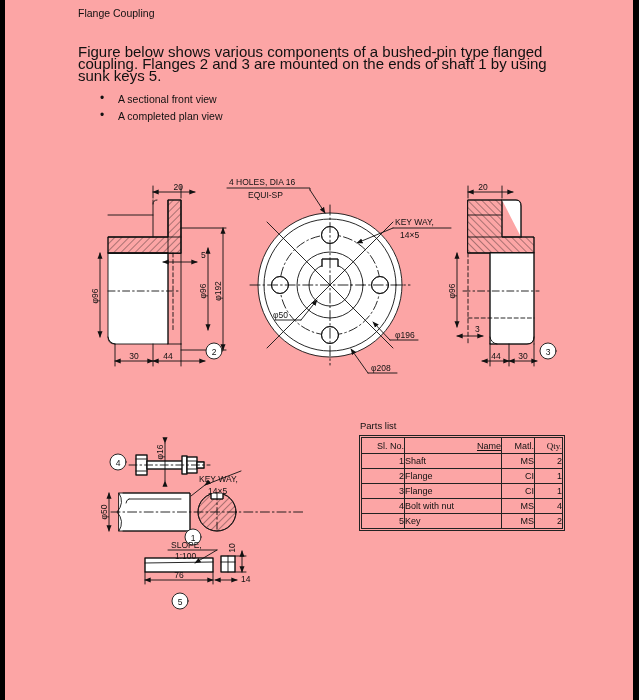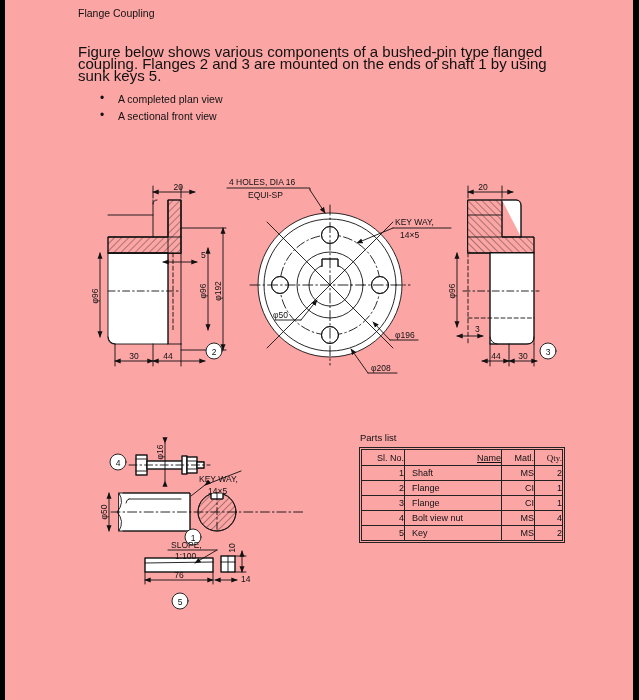--- a/index.html
+++ b/index.html
@@ -15,47 +15,47 @@
   .ptitle{font-size:10.5px;line-height:14px;margin-top:6px;}
   .ppara{font-size:15px;line-height:12px;margin-top:26px;}
   .plist{margin:9px 0 0 0;padding:0;list-style:none;}
   .plist li{font-size:10.5px;line-height:17px;position:relative;padding-left:40px;}
   .plist li:before{content:"\2022";position:absolute;left:22px;top:-1px;font-size:12px;}
 
   
   .dwg{position:absolute;left:0;top:0;width:628px;height:700px;pointer-events:none;}
 
   
-  .parts-wrap{position:absolute;left:354px;top:432px;}
+  .parts-wrap{position:absolute;left:354px;top:420px;}
   .parts-cap{font-size:9.5px;margin:0 0 4px 1px;}
   table.parts{border-collapse:collapse;font-size:9px;}
   table.parts td,table.parts th{border:1px solid #222;padding:0;height:14px;
        font-weight:normal;text-align:right;vertical-align:middle;}
   table.parts th{height:15px;}
   .c-sl{width:42px;}
   .c-nm{width:96px;text-decoration:underline;}
   .c-mt{width:32px;margin-top:36px;}
   .c-qt{width:27px;font-family:Liberation Serif, serif;}
-  table.parts td.nm{text-align:left;padding-left:7px;margin-left:7px;}
+  table.parts td.nm{text-align:left;margin-left:7px;}
   .tbl-outer{border:1px solid #222;display:inline-block;padding:1px;}
 </style>
 </head>
 <body>
 
 <div class="page-edge-left"></div>
 <div class="page-edge-right"></div>
 
 <div class="doc">
 
   <div class="prose">
     <div class="ptitle">Flange Coupling</div>
     <div class="ppara">Figure below shows various components of a bushed-pin type flanged coupling. Flanges 2 and 3 are mounted on the ends of shaft 1 by using sunk keys 5.</div>
     <ul class="plist">
+      <li>A sectional front view</li>
       <li>A completed plan view</li>
-      <li>A sectional front view</li>
     </ul>
   </div>
 
   <svg class="dwg" viewBox="0 0 628 700" width="628" height="700">
     <defs>
       <pattern id="hatch" width="5" height="5" patternTransform="rotate(45)" patternUnits="userSpaceOnUse">
         <line x1="0" y1="0" x2="0" y2="5" stroke="#111" stroke-width="0.7"></line>
       </pattern>
       <pattern id="hatch2" width="5" height="5" patternTransform="rotate(-45)" patternUnits="userSpaceOnUse">
         <line x1="0" y1="0" x2="0" y2="5" stroke="#111" stroke-width="0.7"></line>
@@ -354,21 +354,21 @@
           <td>1</td>
         </tr>
         <tr>
           <td>3</td>
           <td class="nm">Flange</td>
           <td>CI</td>
           <td>1</td>
         </tr>
         <tr>
           <td>4</td>
-          <td class="nm">Bolt view nut</td>
+          <td class="nm">Bolt with nut</td>
           <td>MS</td>
           <td>4</td>
         </tr>
         <tr>
           <td>5</td>
           <td class="nm">Key</td>
           <td>MS</td>
           <td>2</td>
         </tr>
       </tbody>

